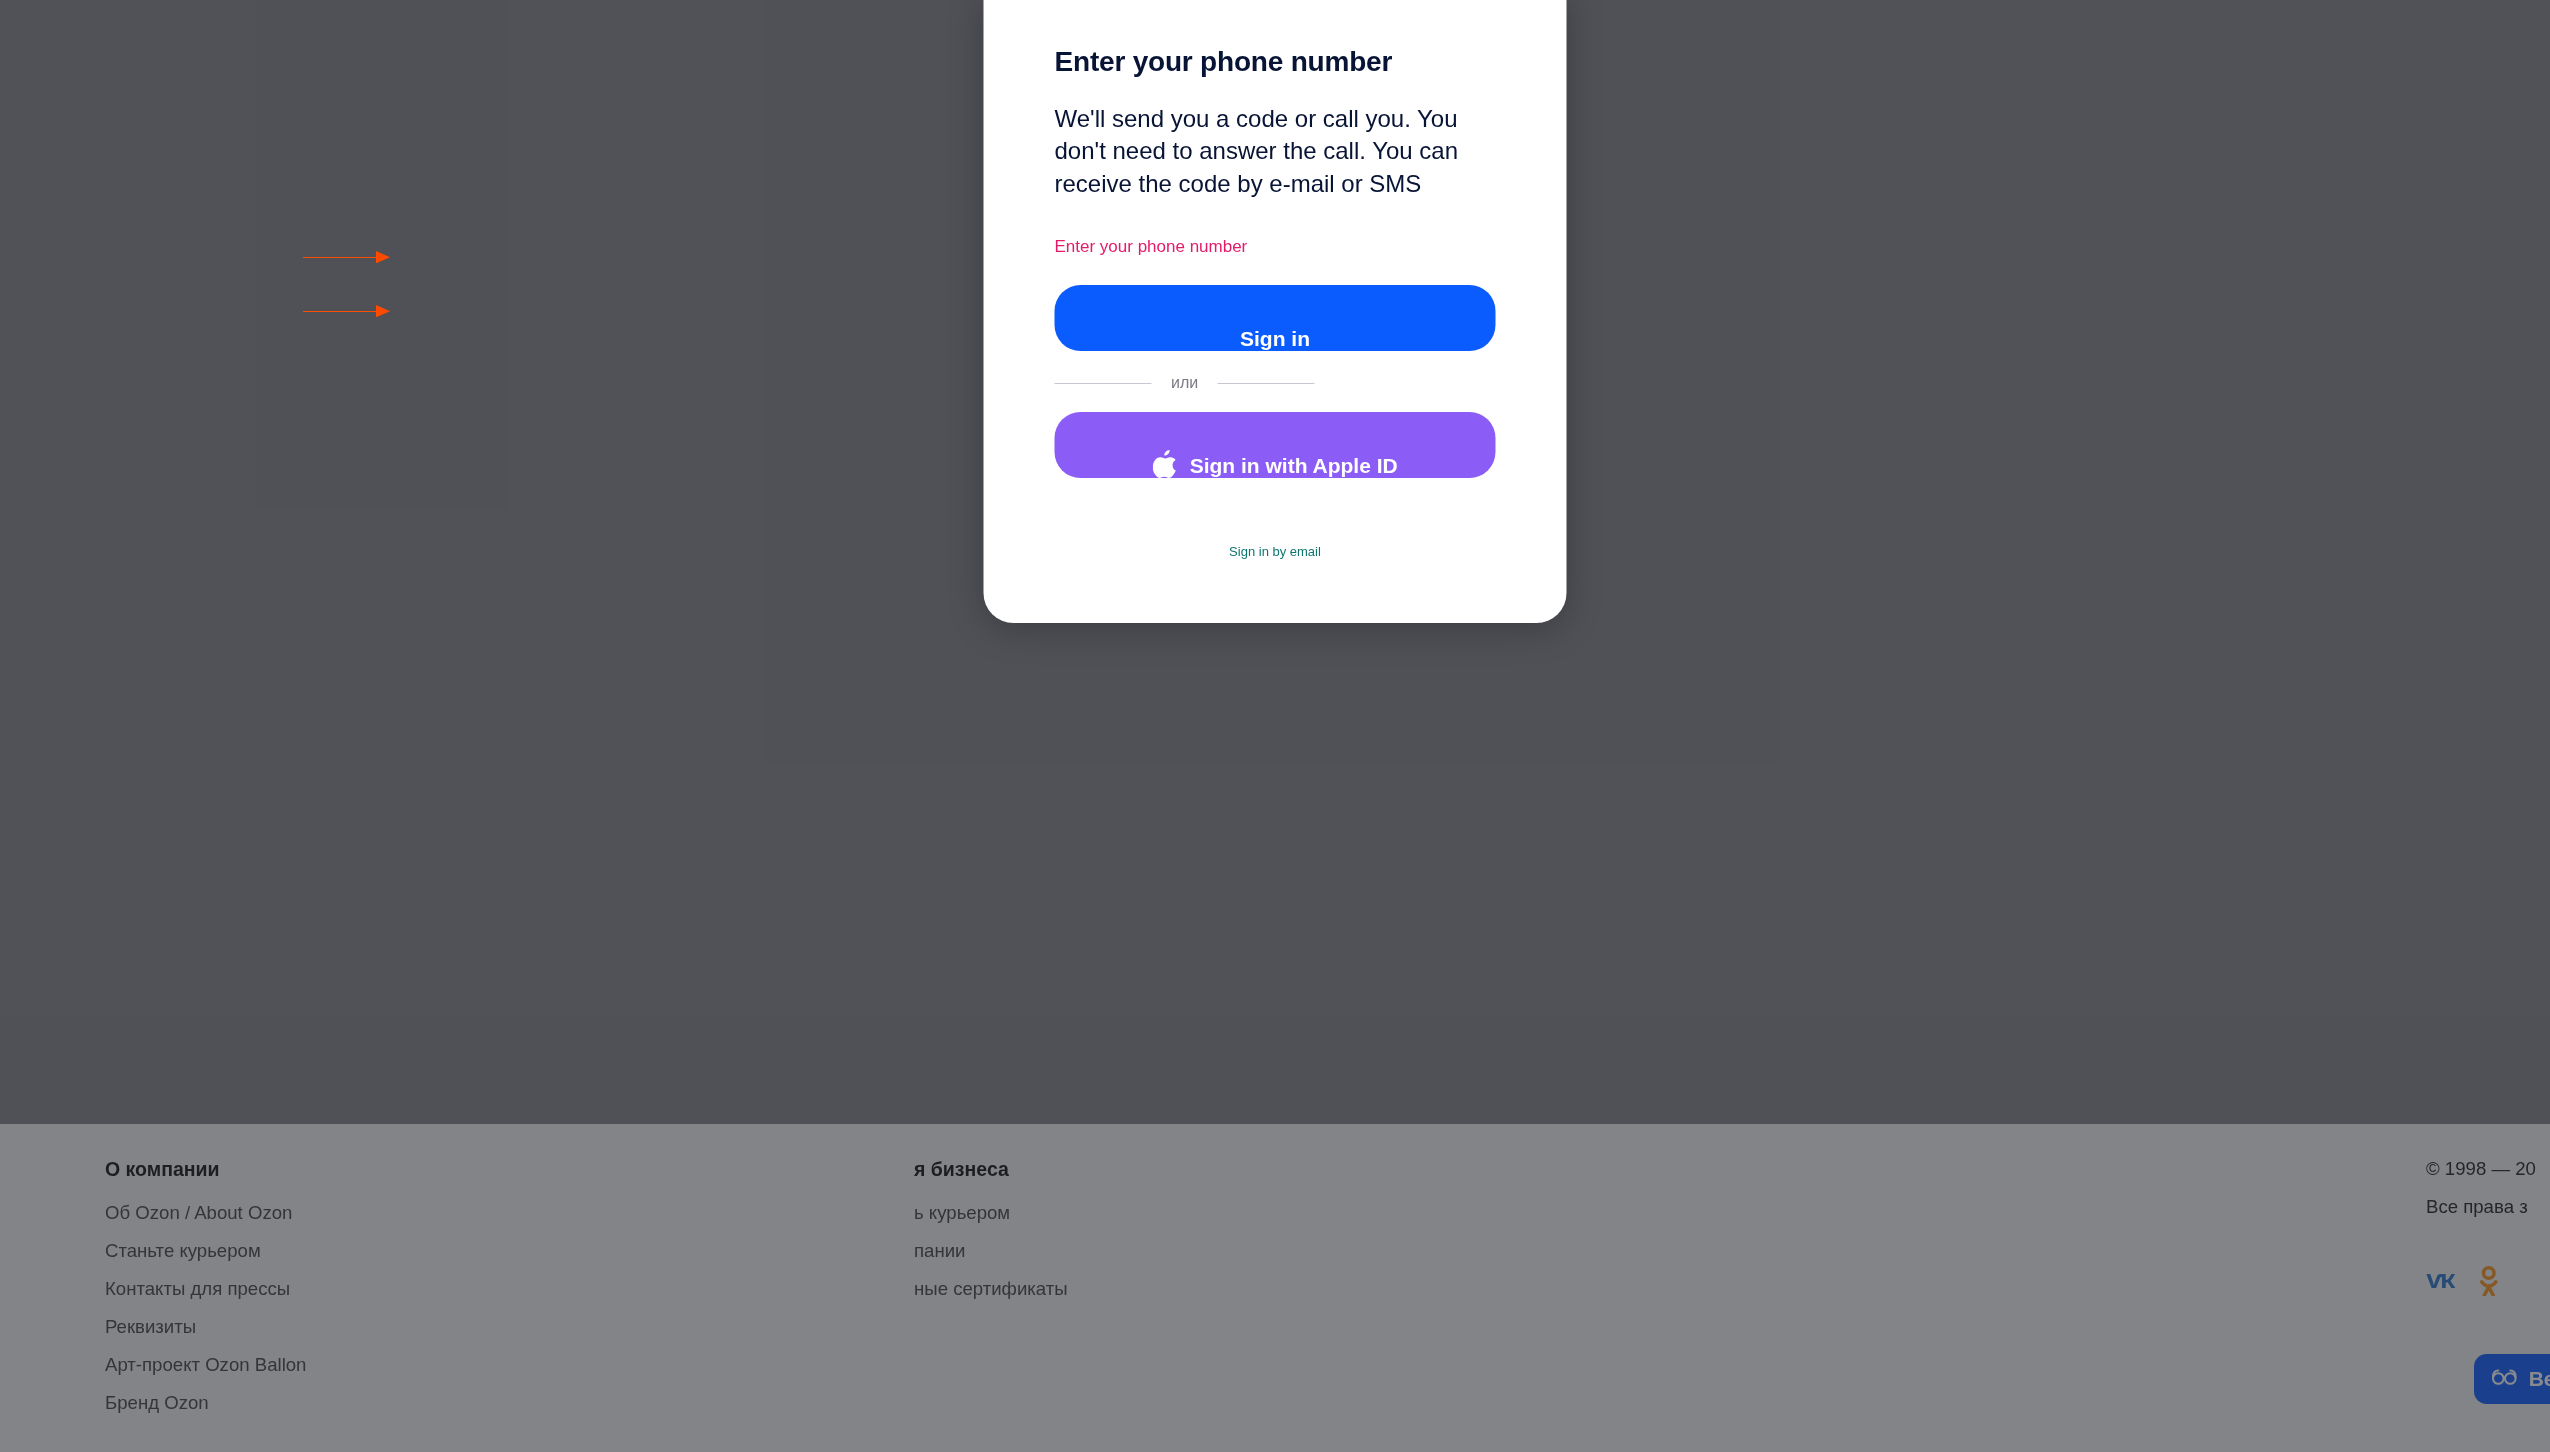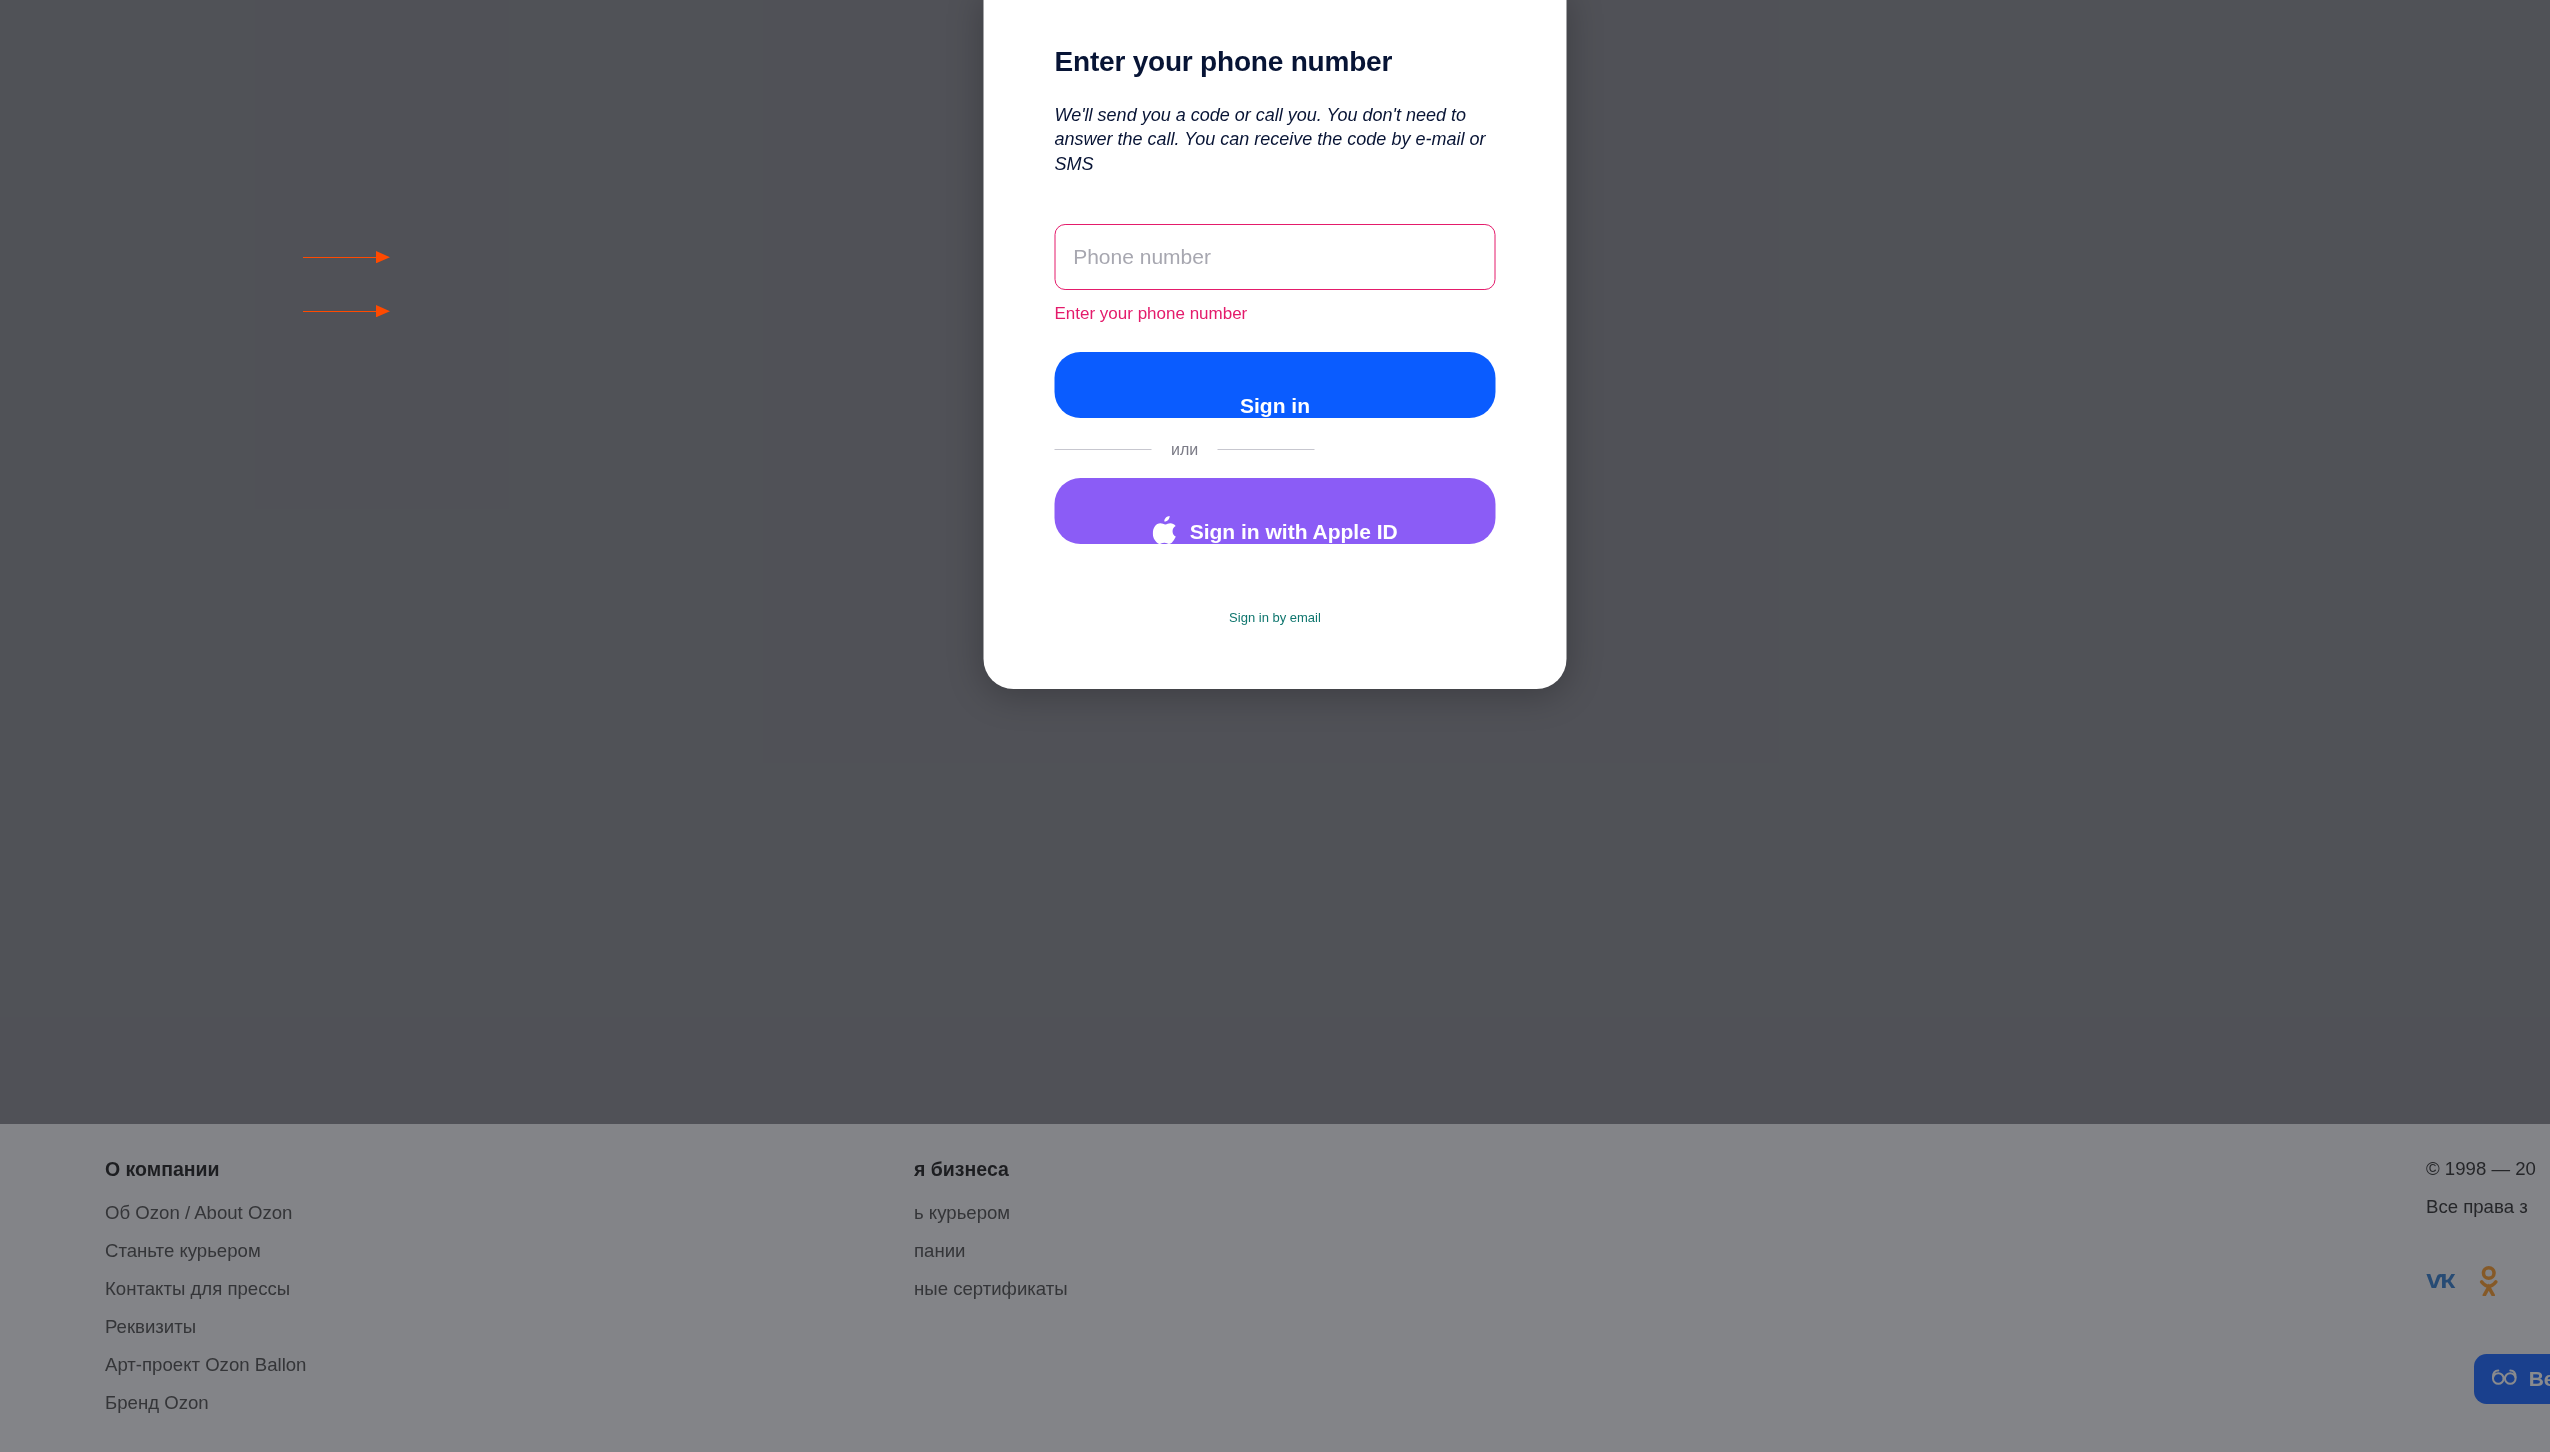--- a/index.html
+++ b/index.html
@@ -76,25 +76,24 @@
       box-shadow: 0 5.3px 35px rgba(0,0,0,0.25);
     }
     .modal h1 {
       font-size: 28px;
       font-weight: 700;
       color: #071435;
       margin-bottom: 25px;
       letter-spacing: -0.2px;
     }
     .modal p.desc {
-      font-size: 18px;
+      font-size: 24px;
       color: #081435;
       line-height: 1.35;
-      margin-bottom: 48px;
-      font-style: italic;
+      margin-bottom: 37px;
     }
 
     .phone-field {
       width: 100%;
       height: 66px;
       border: 1.8px solid #e41b6b;
       border-radius: 10.6px;
       padding: 0 17.7px;
       font-size: 21px;
       color: #333;
@@ -249,21 +248,20 @@
     <span>Верс</span>
   </div>
 </div>
 
 <div class="overlay"></div>
 
 <div class="modal">
   <h1>Enter your phone number</h1>
   <p class="desc">We'll send you a code or call you. You don't need to answer the call. You can receive the code by e-mail or SMS</p>
 
-  <input type="tel" class="phone-field" placeholder="Phone number" style="">
 
   <div class="error-text">Enter your phone number</div>
 
   <button class="btn btn-primary">
     <span>Sign in</span>
   </button>
 
   <div class="divider-row">
     <hr>
     <span>или</span>

